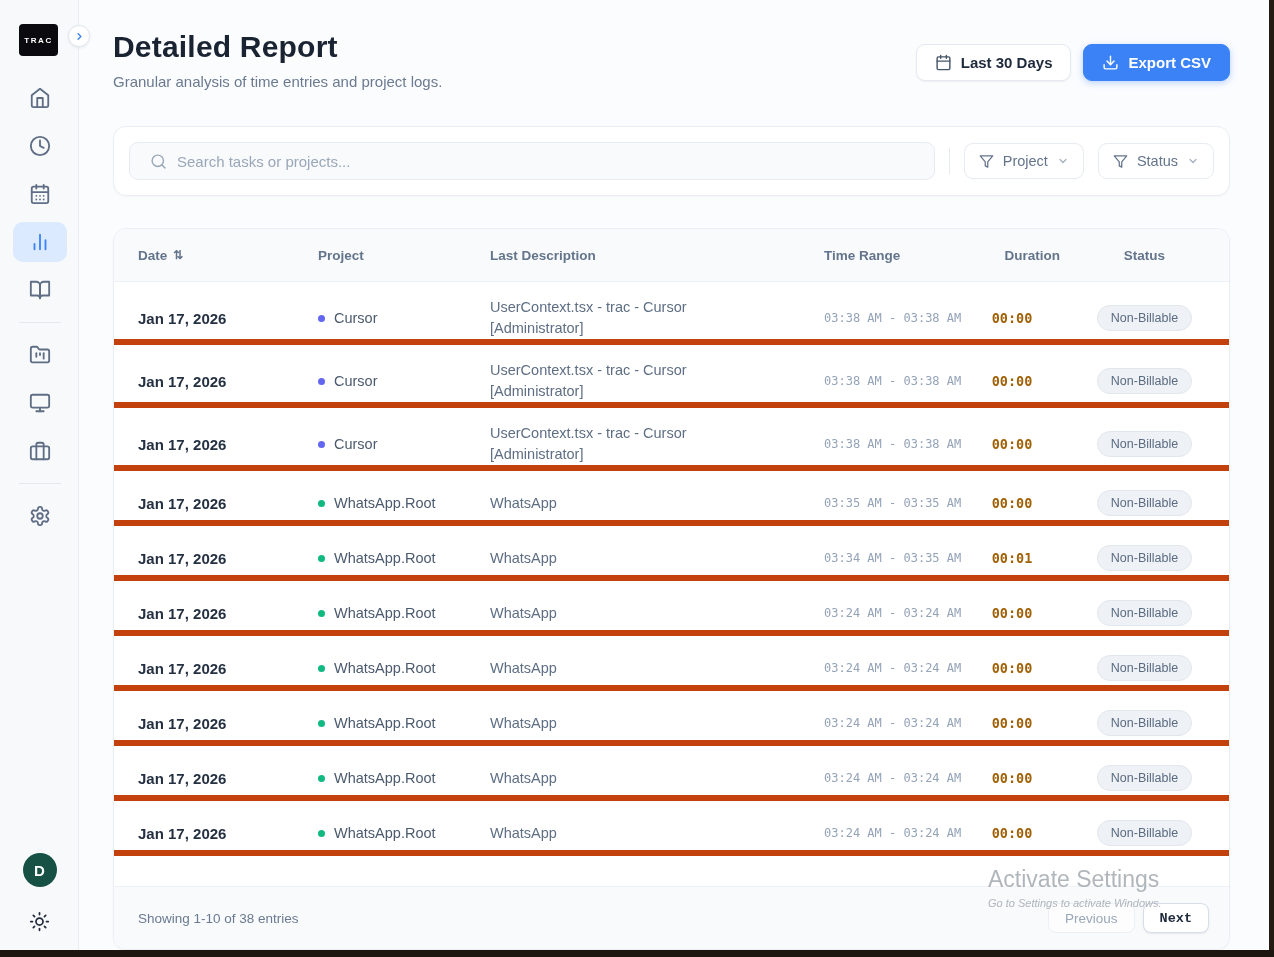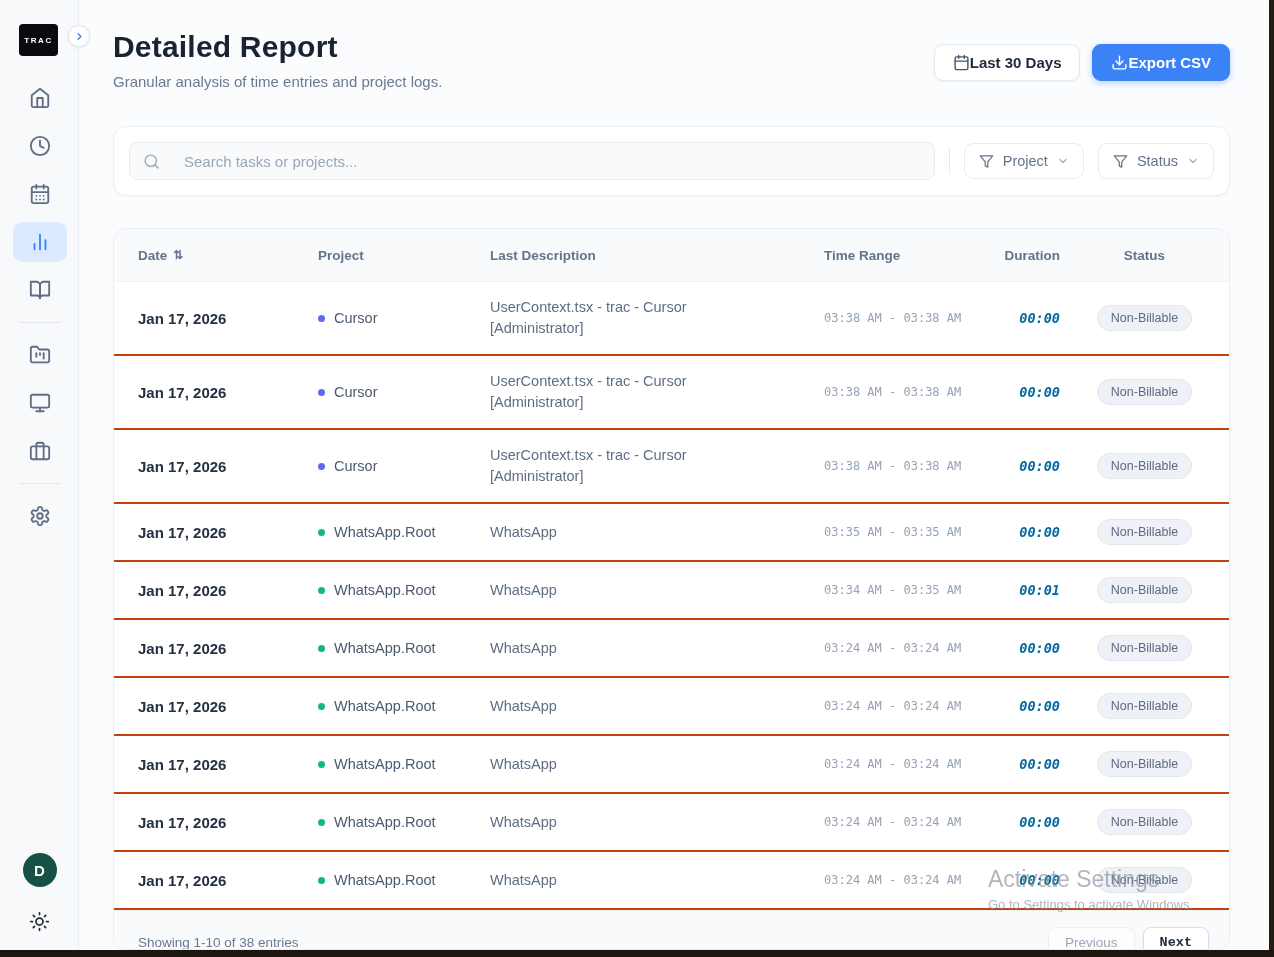--- a/index.html
+++ b/index.html
@@ -33,71 +33,71 @@
   .avatar { width:34px; height:34px; border-radius:50%; background:#175145; color:#fff; font-size:15px; font-weight:bold;
           display:flex; align-items:center; justify-content:center; }
   .theme-toggle { color:#222b3a; background:none; border:none; cursor:pointer; }
 
   
   .main { position:absolute; left:80px; top:0; right:5px; bottom:7px; padding:30px 39px 0 33px; display:flex; flex-direction:column; }
   .page-header { display:flex; justify-content:space-between; align-items:flex-start; }
   .title { font-size:30px; font-weight:800; color:#1a2332; letter-spacing:.2px; }
   .subtitle { margin-top:9px; font-size:15px; color:#6b7a90; }
   .header-actions { display:flex; gap:12px; margin-top:14px; }
-  .btn { display:flex; align-items:center; height:37px; padding:0 18px; border-radius:9px;
+  .btn { display:flex; align-items:center; gap:9px; height:37px; padding:0 18px; border-radius:9px;
          font-family:inherit; font-size:15px; font-weight:600; cursor:pointer; }
   .btn-outline { background:#ffffff; border:1px solid #e5e9f0; color:#1e293b; box-shadow:0 1px 2px rgba(15,23,42,.05); }
   .btn-outline svg { color:#475569; }
   .btn-primary { background:#3b82f6; border:1px solid #3b82f6; color:#ffffff; box-shadow:0 2px 7px rgba(59,130,246,.35); }
 
   
   .toolbar { margin-top:36px; background:#ffffff; border:1px solid #eaeef4; border-radius:13px; padding:15px;
              display:flex; align-items:center; gap:14px; box-shadow:0 1px 2px rgba(15,23,42,.03); }
   .search-box { flex:1; height:38px; background:#f8fafc; border:1px solid #e7ecf2; border-radius:9px;
-                display:flex; align-items:center; padding:0 13px; gap:24px; color:#9aa7b8; }
+                display:flex; align-items:center; padding:0 20px; gap:10px; color:#9aa7b8; }
   .search-box input { border:none; background:transparent; outline:none; font-size:15px; color:#334155; flex:1; font-family:inherit; }
   .search-box input::placeholder { color:#9aa7b8; }
   .toolbar-divider { width:1px; height:26px; background:#e5e9f0; }
   .filter-btn { height:36px; padding:0 14px; background:#ffffff; border:1px solid #e7ecf2; border-radius:9px;
                 display:flex; align-items:center; gap:9px; font-family:inherit; font-size:14.5px; color:#64748b; font-weight:500; cursor:pointer; }
   .filter-btn .chev { color:#a4b0c0; }
 
   
   .table-card { margin-top:32px; flex:1; background:#ffffff; border:1px solid #eaeef4; border-radius:13px;
                 display:flex; flex-direction:column; overflow:hidden; box-shadow:0 1px 2px rgba(15,23,42,.03); }
   .thead, .row { display:grid; grid-template-columns:180px 172px 334px 140px 96px 1fr; align-items:center; padding-left:24px; }
   .thead { height:53px; background:#f8fafc; border-bottom:1px solid #eef1f6; color:#64748b; font-size:13.5px; font-weight:700; flex:none; }
   .th-date { display:flex; align-items:center; gap:6px; }
   .sort-ind { font-size:12px; color:#64748b; }
   .c-right { text-align:right; }
   .c-center { text-align:center; }
   .tbody { flex:1; }
-  .row { min-height:55px; padding-top:15px; padding-bottom:15px; border-bottom:2px solid #c2410c; }
+  .row { min-height:55px; padding-top:15px; border-bottom:6px solid #c2410c; }
   .cell-date { font-size:15px; font-weight:600; color:#253142; }
   .cell-project { display:flex; align-items:center; gap:9px; font-size:14.5px; color:#4b5a6e; }
   .dot { width:7px; height:7px; border-radius:50%; flex:none; }
   .cell-task { font-size:14.5px; color:#5e6e84; line-height:1.45; max-width:250px; }
   .cell-time { font-family:"DejaVu Sans Mono", monospace; font-size:12px; color:#94a3b8; }
-  .cell-duration { font-family:"DejaVu Sans Mono", monospace; font-size:13.5px; font-weight:bold; color:#0369a1; text-align:right;font-style:italic; }
+  .cell-duration { font-family:"DejaVu Sans Mono", monospace; font-size:13.5px; font-weight:bold; color:#a16207; text-align:center; }
   .cell-status { text-align:center; }
   .badge { display:inline-block; padding:5px 13px; background:#eef1f5; border:1px solid #e2e7ee; border-radius:999px;
            font-size:12.5px; color:#5b6b82; font-weight:500; }
 
   .tfoot { height:63px; flex:none; background:#f8fafc; border-top:1px solid #eef1f6; display:flex; align-items:center;
            justify-content:space-between; padding:0 20px 0 24px; }
   .foot-text { font-size:13.5px; color:#6b7a90; }
   .page-btns { display:flex; gap:8px; }
   .pg-btn { height:30px; padding:0 16px; border-radius:8px; font-family:inherit; font-size:13.5px; cursor:pointer; }
   .btn-prev { border:1px solid #eceff4; background:#fdfdfe; color:#9aa7b8; }
   .btn-next { border:1px solid #d7dee8; background:#ffffff; color:#1e293b; font-weight:600; box-shadow:0 1px 2px rgba(15,23,42,.08);font-family:Liberation Mono, monospace; }
 
   
   .watermark { position:absolute; left:988px; top:866px; z-index:30; pointer-events:none; }
   .wm1 { font-size:23px; color:rgba(128,137,146,.62); }
-  .wm2 { font-size:13px; color:rgba(138,147,156,.68); margin-top:4px; }
+  .wm2 { font-size:11px; color:rgba(138,147,156,.68); margin-top:4px;font-style:italic; }
 </style>
 </head>
 <body>
 
 <aside class="sidebar">
   <div class="logo">TRAC</div>
 
   <nav class="nav">
     <div class="nav-item">
       <span>

